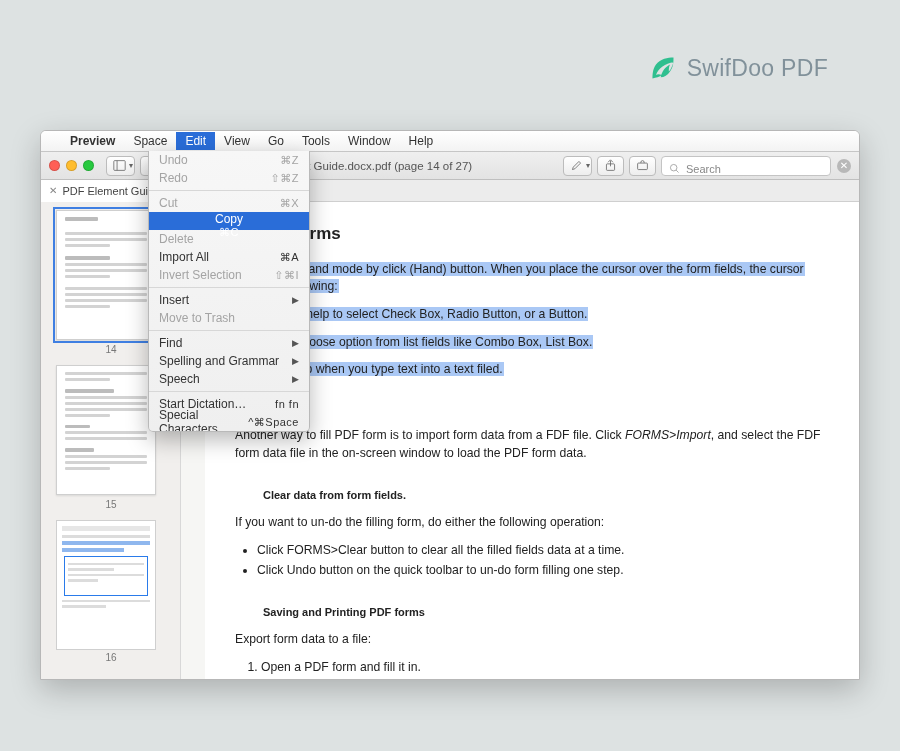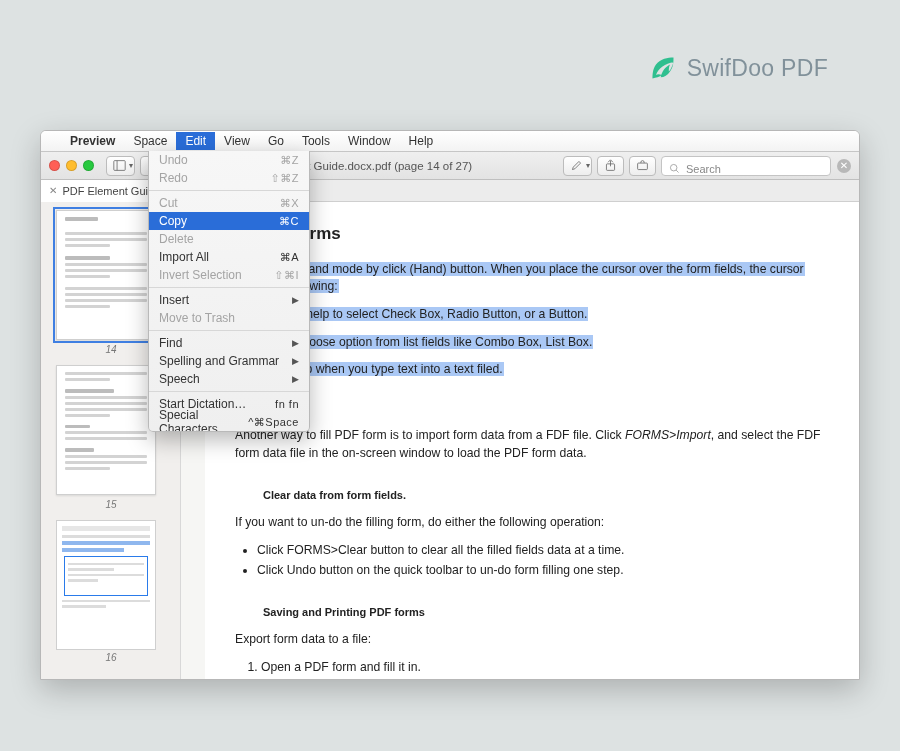--- a/index.html
+++ b/index.html
@@ -36,21 +36,21 @@
 
 
 .tabbar { height: 22px; background:#ececec; border-bottom:1px solid #cfcfcf; display:flex; align-items:center; }
 .tab { height: 22px; background:#fff; border-right:1px solid #cfcfcf; display:flex; align-items:center; font-size:11px; color:#444; padding:0 8px; gap:5px; }
 .tab .x { color:#888; font-size:10px; }
 
 
 .body { display:flex; height: calc(100% - 21px - 28px - 22px); }
 
 
-.thumbs { width: 140px; background:#f1efed; border-right:1px solid #d8d8d8; padding: 8px 4px 8px 15px; overflow:hidden; position:relative;font-style:italic; }
+.thumbs { width: 140px; background:#f1efed; border-right:1px solid #d8d8d8; padding: 8px 4px 8px 15px; overflow:hidden; position:relative; }
 .thumb { width: 100px; background:#fff; border:1px solid #cfcfcf; margin-bottom: 4px; box-shadow: 0 1px 2px rgba(0,0,0,.1); position:relative; }
 .thumb.sel { outline: 2px solid #3f7fe2; outline-offset: 1px; }
 .thumb .pg-lines { padding: 6px 8px; }
 .pg-lines .ph { height:3px; background:#d3d3d3; margin-bottom:3px; border-radius:1px; }
 .pg-lines .ph.short { width: 55%; }
 .thumb-lbl { font-size:10px; color:#777; text-align:center; margin: 2px 0 10px -10px; }
 .thumbscroll { position:absolute; right:2px; top:10px; width:6px; height:120px; background:#d3d0cd; border-radius:3px; }
 
 
 .mini { width:100px; height:130px; background:#fff; border:1px solid #cfcfcf; position:relative; padding:5px; }
@@ -69,21 +69,21 @@
 .bullets { list-style: disc; margin: 6px 0 6px 22px; }
 .bullets li { margin: 2px 0; }
 .nums { list-style: decimal; margin: 6px 0 6px 26px; }
 .nums li { margin: 2px 0; }
 em{font-style:italic;}
 
 
 .dropdown { position:absolute; left:148px; top:151px; width:162px; background: linear-gradient(#f7f7f7,#efefef); border:1px solid #b9b9b9; border-top:none; border-radius: 0 0 5px 5px; box-shadow: 0 8px 22px rgba(0,0,0,.28); font-size:12px; overflow:hidden; z-index:50; }
 .dropdown .row { display:flex; align-items:center; height:18px; padding:0 10px; color:#333; justify-content:space-between; }
 .dropdown .row.dis { color:#a4a4a4; }
-.dropdown .row.sel { background:#2a6dd8; color:#fff; }
+.dropdown .row.sel { background:#2a6dd8; color:#fff;flex-direction:column; }
 .dropdown .sep { height:1px; background:#d7d7d7; margin:3px 0; }
 .dropdown .sc { font-size:11px; letter-spacing:.5px; }
 .dropdown .ar { font-size:9px; color:#555; }
 .dropdown .row.sel .sc,.dropdown .row.sel .ar{color:#fff;}
 
 .doc-icon { width:12px; height:14px; background:#fff; border:1px solid #9a9a9a; position:relative; }
 .doc-icon::after { content:""; position:absolute; right:-1px; top:-1px; width:4px; height:4px; background:#e3e3e3; border-left:1px solid #9a9a9a; border-bottom:1px solid #9a9a9a; }
 
 svg.icon { width:13px; height:13px; }
 </style>

